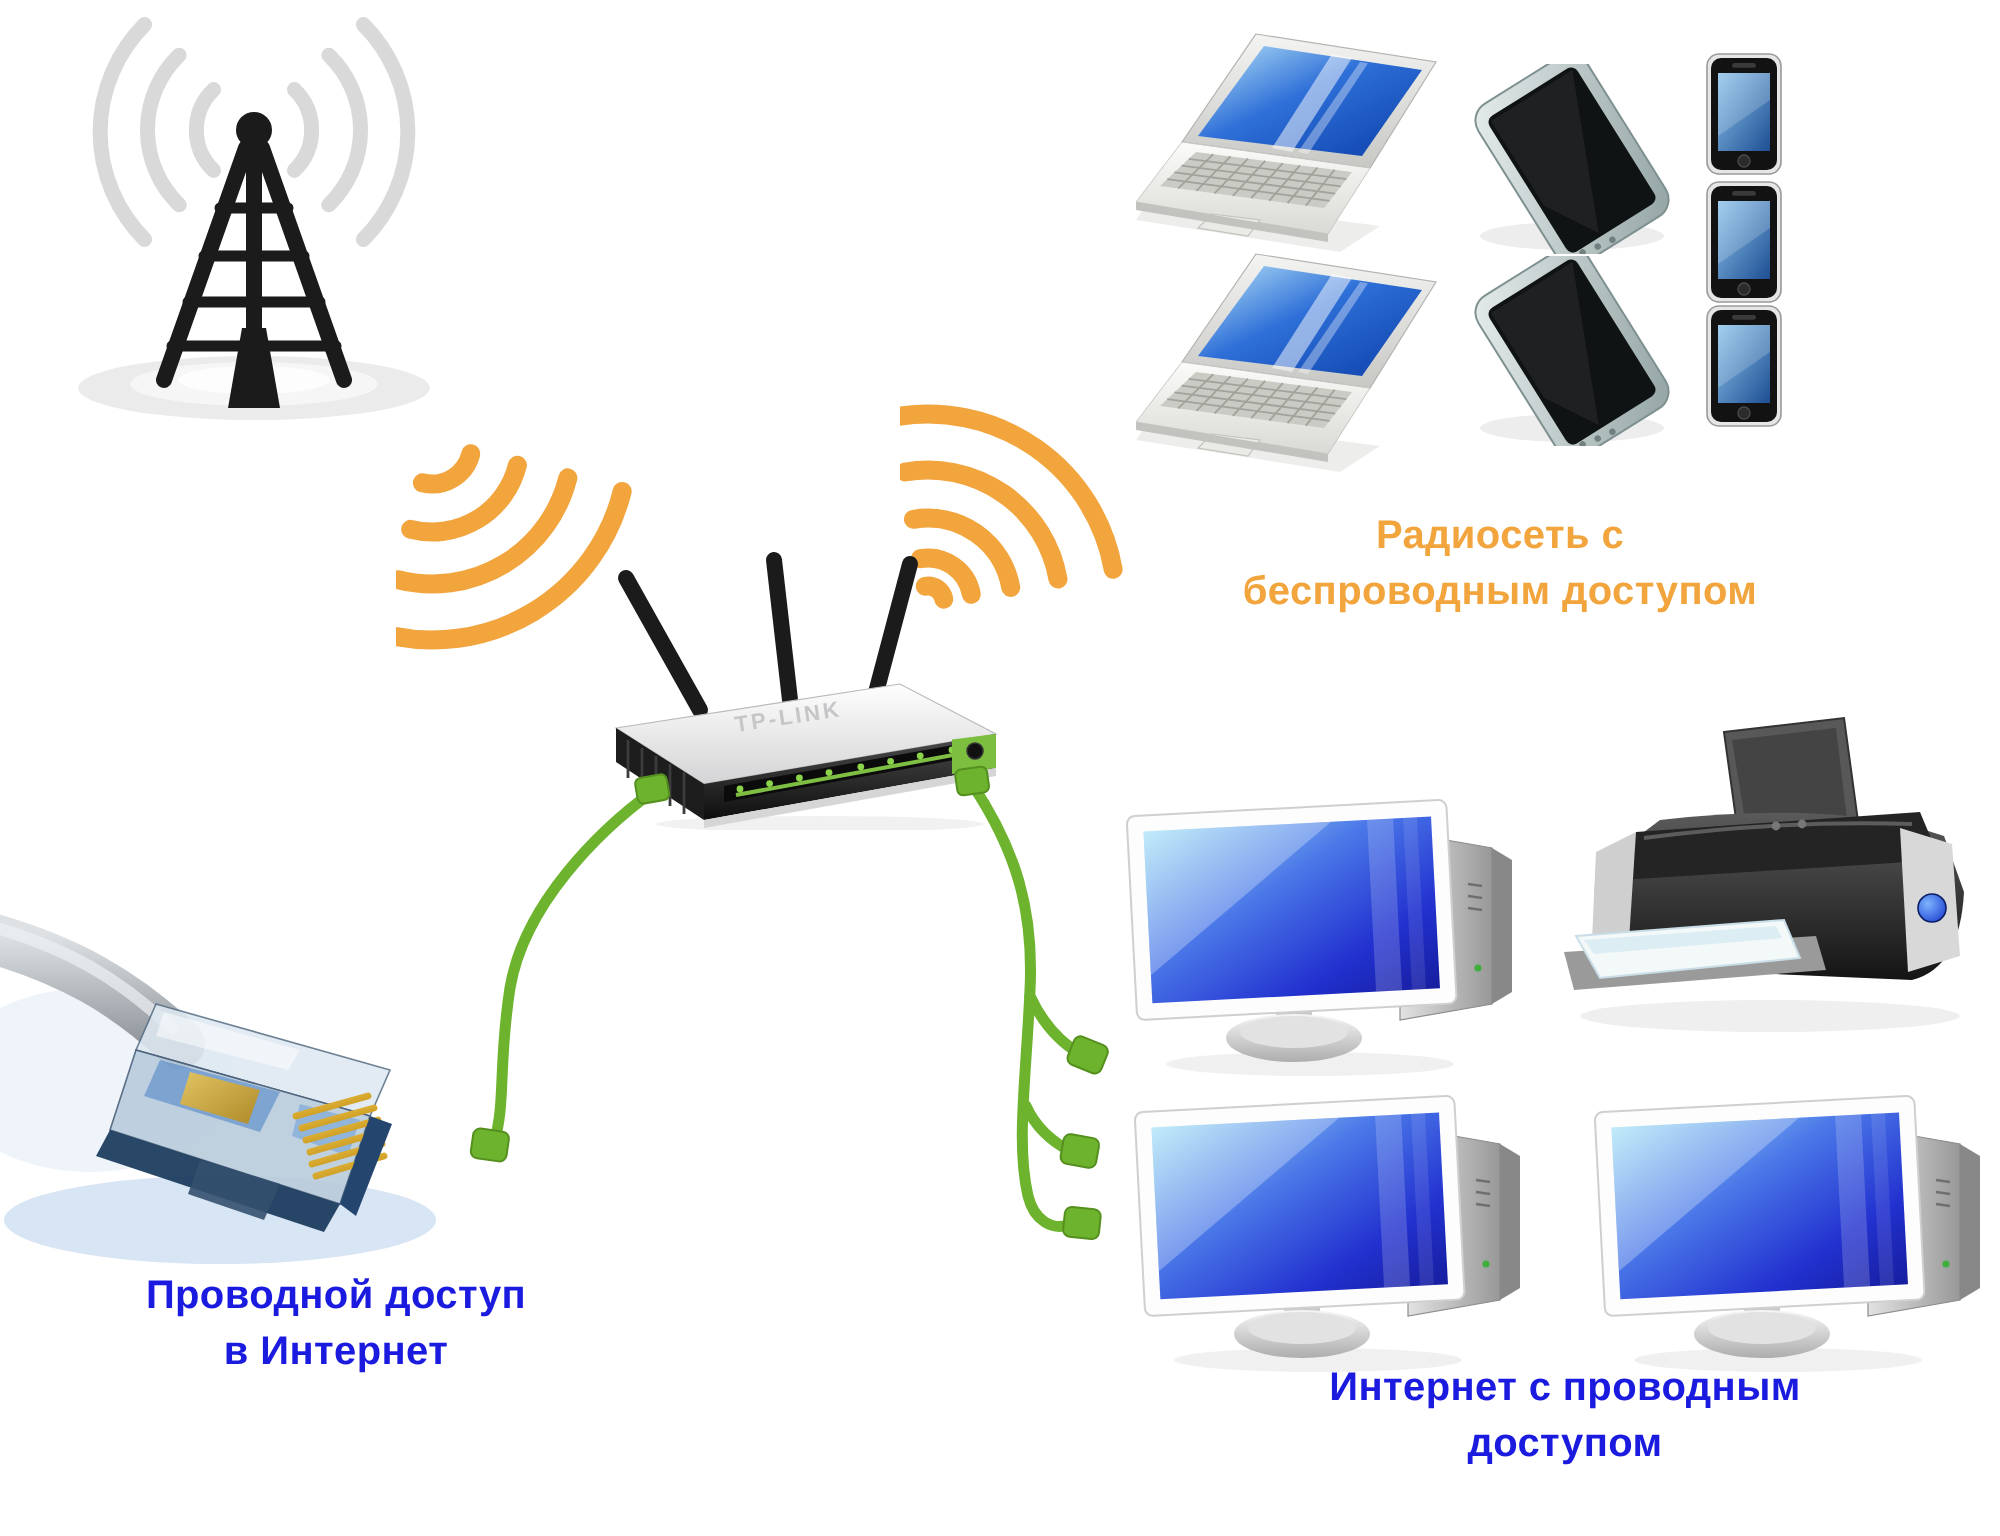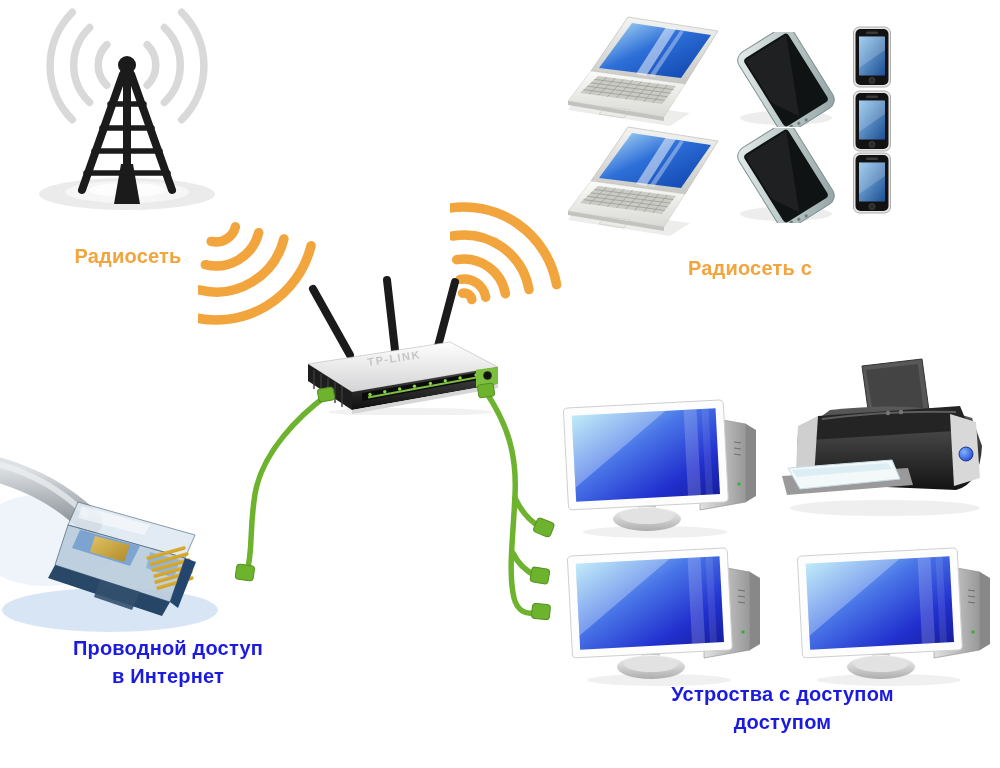--- a/index.html
+++ b/index.html
@@ -387,32 +387,30 @@
     <g style="fill:var(--cable-green,#6DB32E);stroke:var(--cable-green-dark,#55901F)" stroke-width="1">
       <rect x="318" y="388" width="16" height="13" rx="3" transform="rotate(-10 326 394)"></rect>
       <rect x="478" y="384" width="16" height="13" rx="3" transform="rotate(-8 486 390)"></rect>
       <rect x="236" y="565" width="18" height="15" rx="3.5" transform="rotate(8 245 572)"></rect>
       <rect x="535" y="520" width="18" height="15" rx="3.5" transform="rotate(22 544 527)"></rect>
       <rect x="531" y="568" width="18" height="15" rx="3.5" transform="rotate(10 540 575)"></rect>
       <rect x="532" y="604" width="18" height="15" rx="3.5" transform="rotate(6 541 611)"></rect>
     </g>
   </svg>
 
-  <div class="lbl orange" style="left:38px;top:242px;width:180px;">
-    <span>Радиосеть</span>
-  </div>
 
   <div class="lbl orange" style="left:585px;top:254px;width:330px;">
     <span>Радиосеть с</span>
+    <span>беспроводным доступом</span>
   </div>
 
 
   <div class="lbl blue" style="left:18px;top:616px;width:300px;margin-top:18px;">
     <span>Проводной доступ</span>
     <span>в Интернет</span>
   </div>
 
   <div class="lbl blue" style="left:615px;top:680px;width:335px;">
-    <span>Устроства с доступом</span>
+    <span>Интернет с проводным</span>
     <span>доступом</span>
   </div>
 
 </div>
 
 </body></html>

